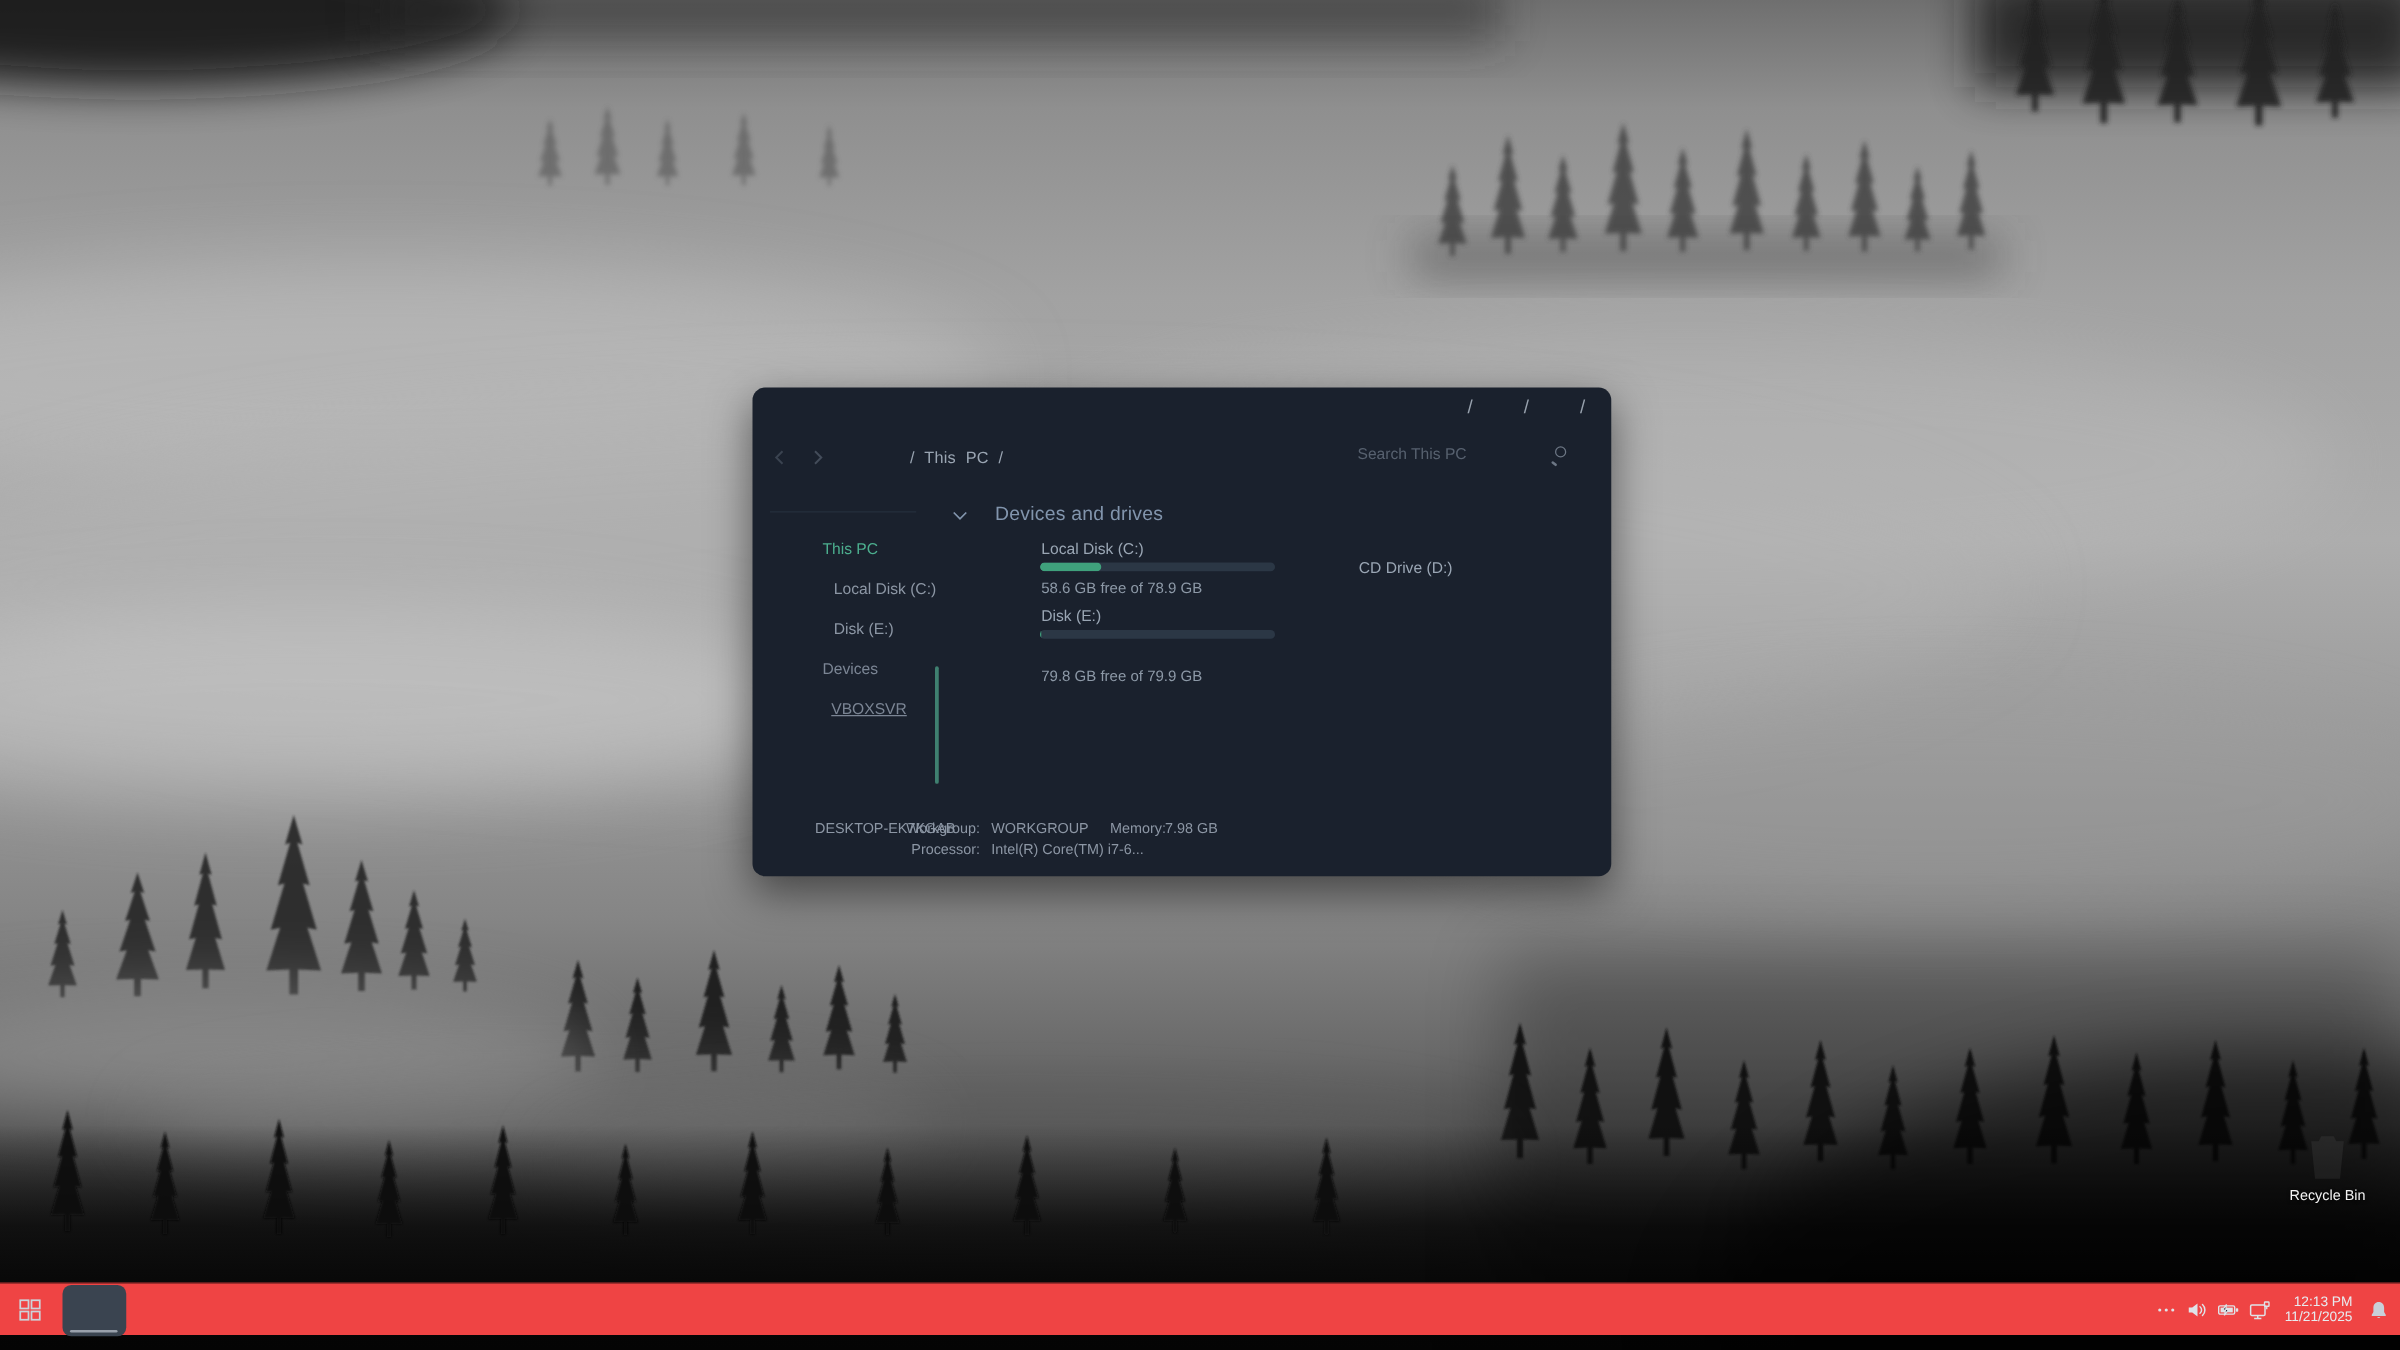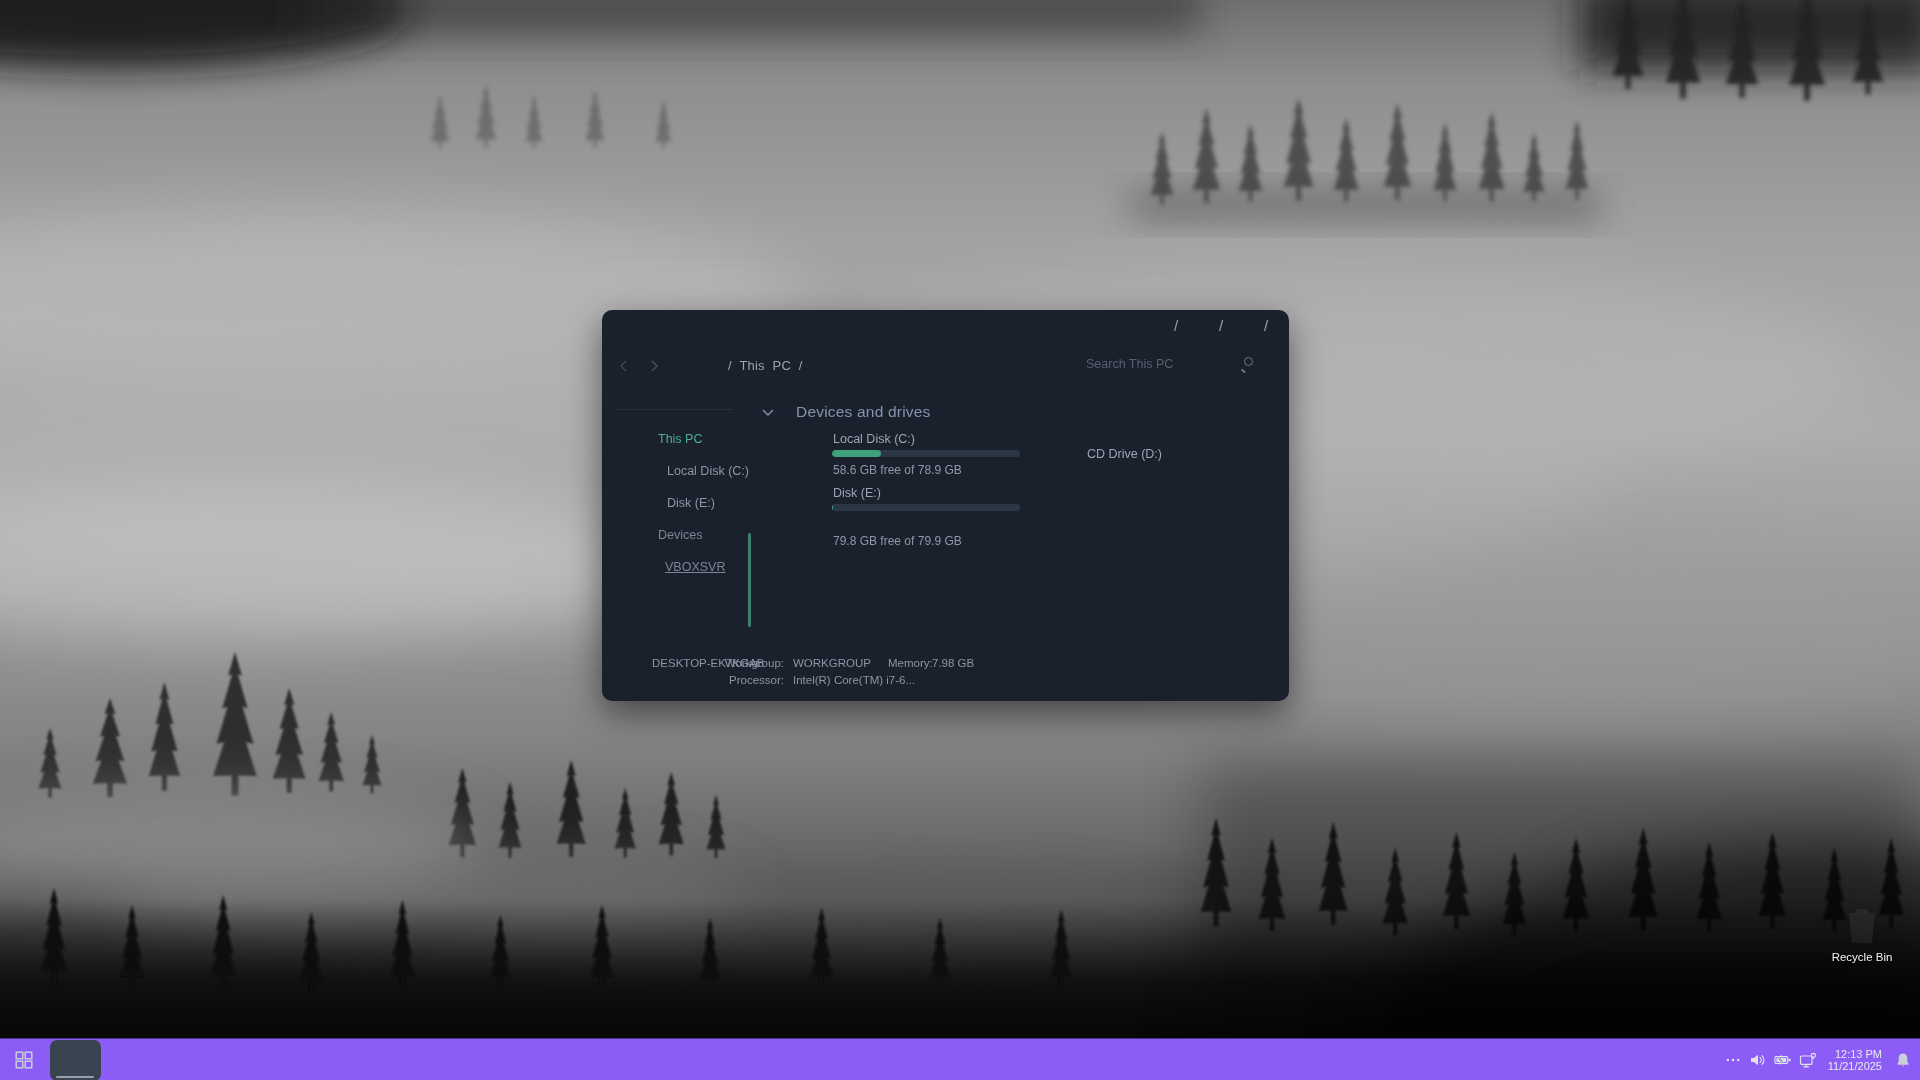--- a/index.html
+++ b/index.html
@@ -49,21 +49,21 @@
   .status-bar span { position:absolute; line-height:13px; white-space:nowrap; }
   .st-name { left:50px; top:7px; }
   .st-wg-label { left:92px; top:7px; width:90px; text-align:right; }
   .st-wg-value { left:191px; top:7px; }
   .st-mem-label { left:286px; top:7px; }
   .st-mem-value { left:330px; top:7px; }
   .st-proc-label { left:92px; top:24px; width:90px; text-align:right; }
   .st-proc-value { left:191px; top:24px; }
 
   
-  .taskbar { position:absolute; left:0; bottom:0; width:1920px; height:42px; background:#8b5cf6; border-top:1px solid rgba(0,0,0,.45); }
+  .taskbar { position:absolute; left:0; bottom:12px; width:1920px; height:42px; background:#ef4444; border-top:1px solid rgba(0,0,0,.45); }
   .start-btn { position:absolute; left:0; top:0; width:48px; height:42px; display:flex; align-items:center; justify-content:center; }
   .task-app-btn { position:absolute; left:50px; top:1px; width:51px; height:41px; background:#3a4450; border-radius:7px; }
   .task-app-btn .indicator { position:absolute; left:6px; bottom:3px; width:38px; height:2px; background:#98a0ab; border-radius:1px; }
   .tray { position:absolute; right:8px; top:0; height:42px; display:flex; align-items:center; gap:7px; }
   .tray-icon { display:flex; align-items:center; justify-content:center; width:18px; height:18px; }
   .clock { text-align:right; color:#e7ebef; font-size:11px; line-height:12px; margin:0 5px 0 4px; }
 </style>
 </head>
 <body>
 

